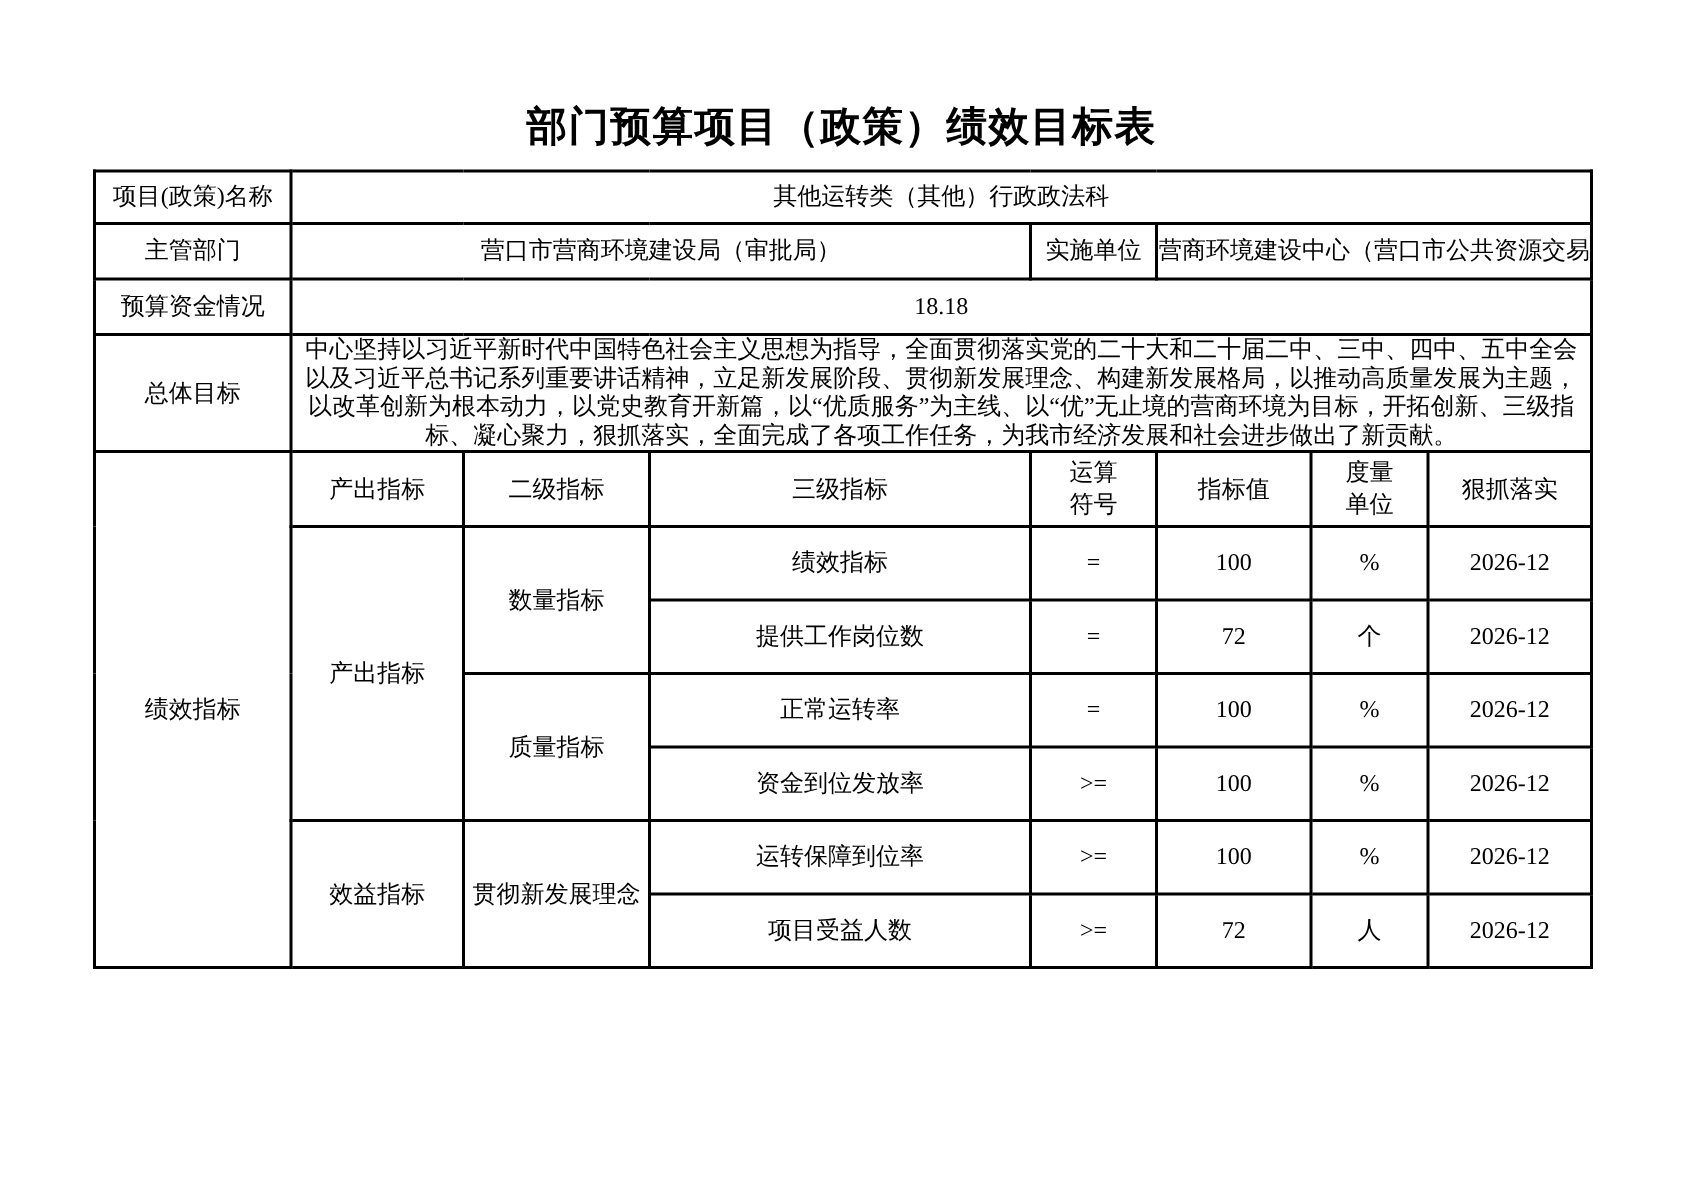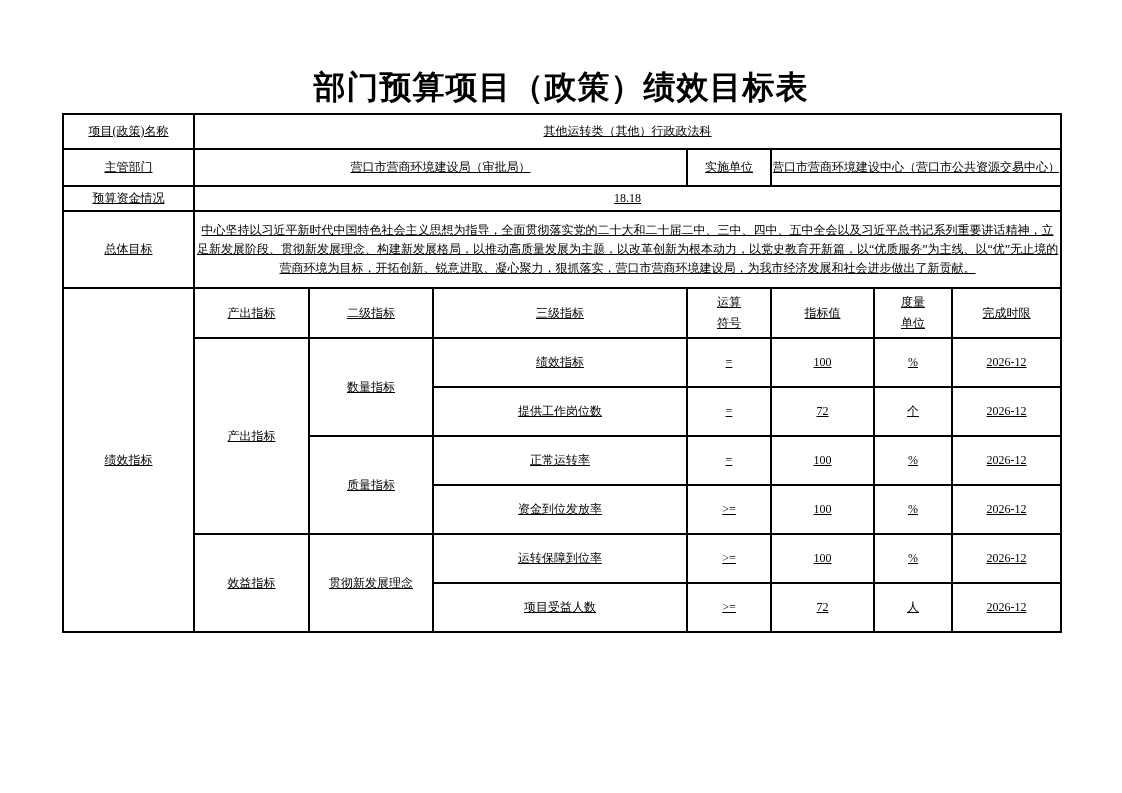--- a/index.html
+++ b/index.html
@@ -6,36 +6,35 @@
   body {
     width:1122px; height:793px; background:#ffffff; color:#000;
     font-family:"Liberation Serif","DejaVu Serif",serif;
     overflow:hidden;
   }
   .page { position:relative; width:1122px; height:793px; background:#fff; }
   .doc-title {
     position:absolute; top:66px; left:0; width:100%;
     text-align:center;
     font-family:"Liberation Sans","DejaVu Sans",sans-serif;
-    font-size:32px; font-weight:700; letter-spacing:1px;
+    font-size:27px; font-weight:700; letter-spacing:1px;
   }
   table.main {
     position:absolute; left:62px; top:113px; width:998px;
     border-collapse:collapse; table-layout:fixed;
   }
   table.main td {
     border:2px solid #000;
     text-align:center; vertical-align:middle;
-    font-size:12px; padding:0 1px; overflow:hidden;
+    font-size:16px; padding:0 1px; overflow:hidden;
     word-break:break-all;
-    text-decoration:underline;
   }
   tr.r1 { height:35px; }
   tr.r2 { height:37px;margin-top:17px; }
-  tr.r3 { height:25px; }
+  tr.r3 { height:37px; }
   tr.r4 { height:77px; }
   tr.rh { height:50px; }
   tr.rd { height:49px; }
   td.goal {
     text-align:justify; text-align-last:center;
     font-size:17px; line-height:19px; padding:1px 3px;
   }
   td.budget-val { text-align:right; padding-right:4px; }
   td.clip-cell { padding:0; }
   .clip-inner {
@@ -80,34 +79,34 @@
       </td>
     </tr>
 
     <tr class="r3">
       <td>预算资金情况</td>
       <td colspan="7" class="budget-val">18.18</td>
     </tr>
 
     <tr class="r4">
       <td>总体目标</td>
-      <td colspan="7" class="goal">中心坚持以习近平新时代中国特色社会主义思想为指导，全面贯彻落实党的二十大和二十届二中、三中、四中、五中全会以及习近平总书记系列重要讲话精神，立足新发展阶段、贯彻新发展理念、构建新发展格局，以推动高质量发展为主题，以改革创新为根本动力，以党史教育开新篇，以“优质服务”为主线、以“优”无止境的营商环境为目标，开拓创新、锐意进取、凝心聚力，狠抓落实，营口市营商环境建设局，为我市经济发展和社会进步做出了新贡献。</td>
+      <td colspan="7" class="goal">中心坚持以习近平新时代中国特色社会主义思想为指导，全面贯彻落实党的二十大和二十届二中、三中、四中、五中全会以及习近平总书记系列重要讲话精神，立足新发展阶段、贯彻新发展理念、构建新发展格局，以推动高质量发展为主题，以改革创新为根本动力，以党史教育开新篇，以“优质服务”为主线、以“优”无止境的营商环境为目标，开拓创新、三级指标、凝心聚力，狠抓落实，全面完成了各项工作任务，为我市经济发展和社会进步做出了新贡献。</td>
     </tr>
 
     <tr class="rh">
       <td rowspan="7">绩效指标</td>
       <td>产出指标</td>
       <td>二级指标</td>
       <td>三级指标</td>
       <td class="prewrap">运算
 符号</td>
       <td>指标值</td>
       <td class="prewrap">度量
 单位</td>
-      <td>完成时限</td>
+      <td>狠抓落实</td>
     </tr>
 
     <tr class="rd">
       <td rowspan="4">产出指标</td>
       <td rowspan="2">数量指标</td>
       <td>绩效指标</td>
       <td>=</td>
       <td>100</td>
       <td>%</td>
       <td>2026-12</td>

